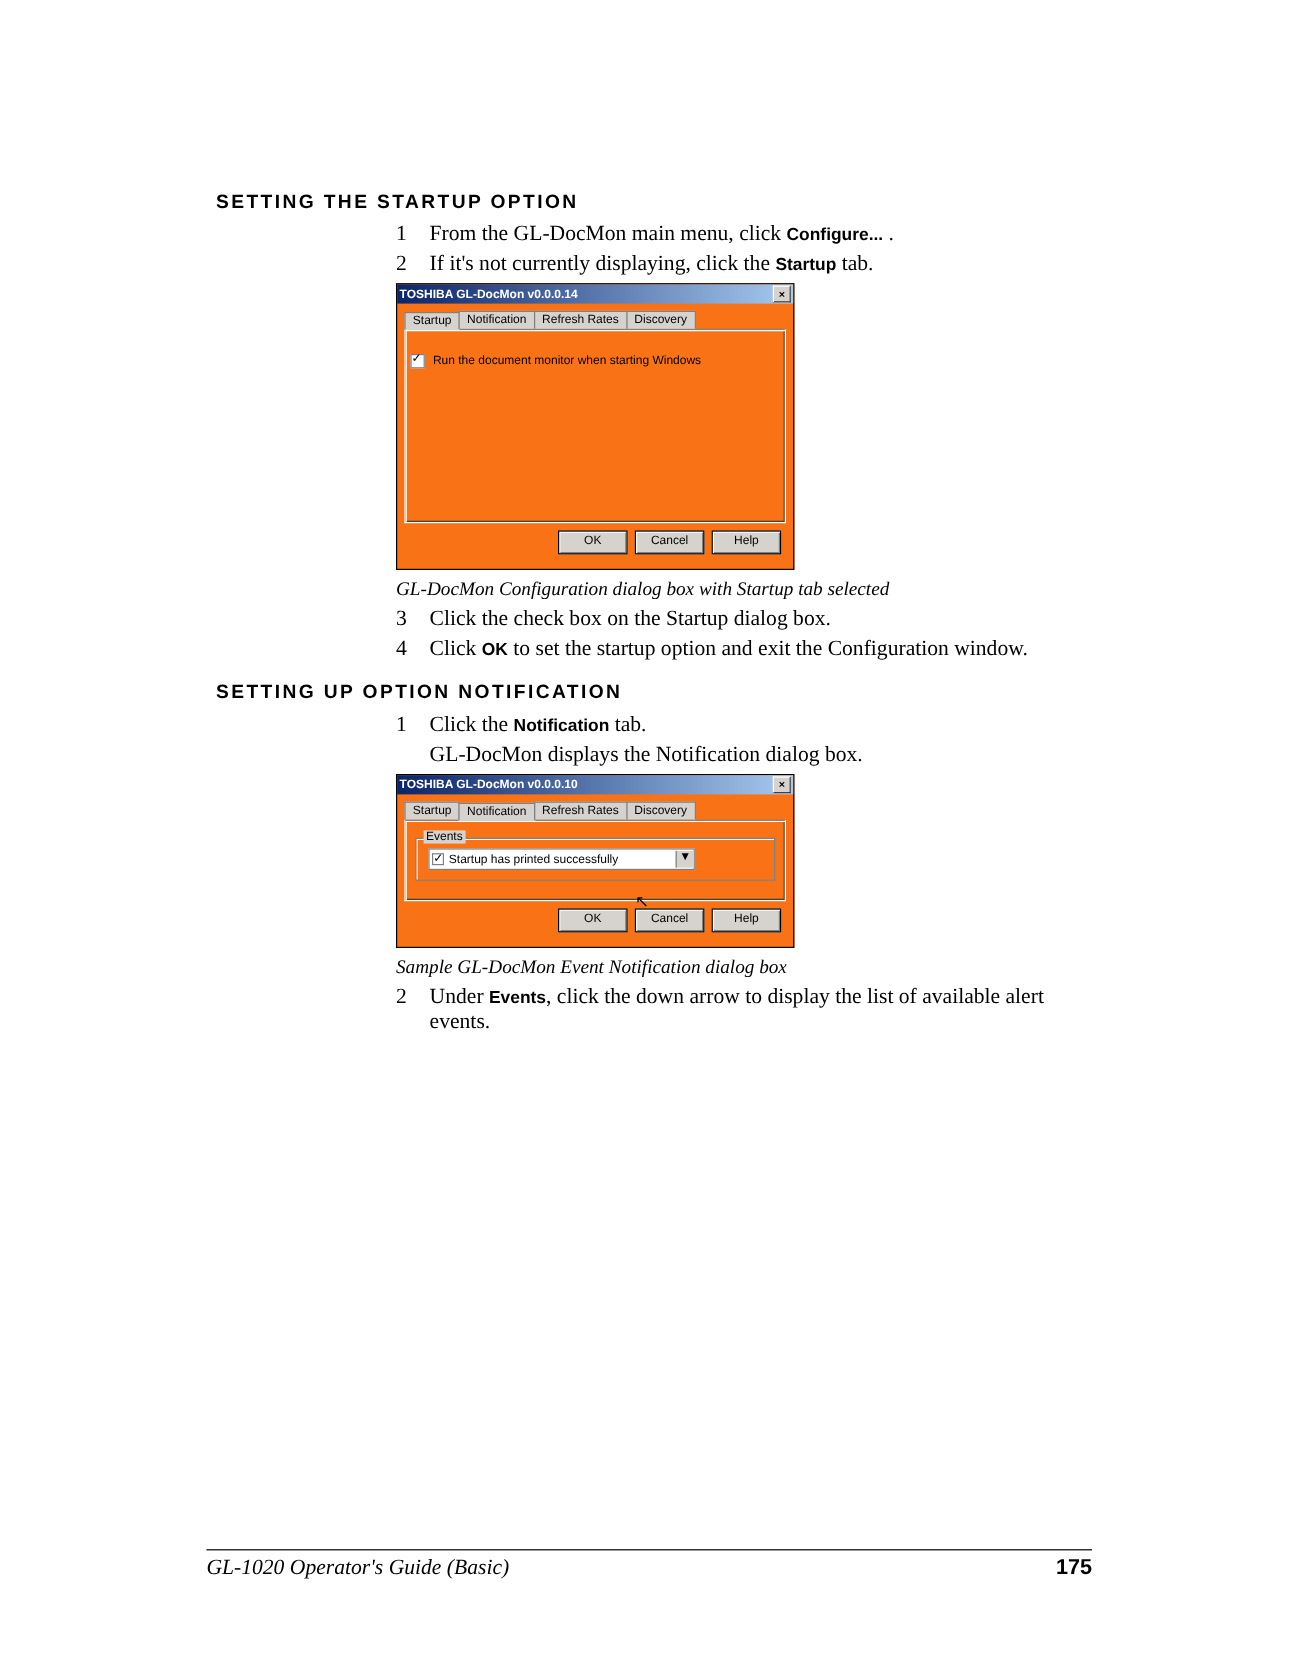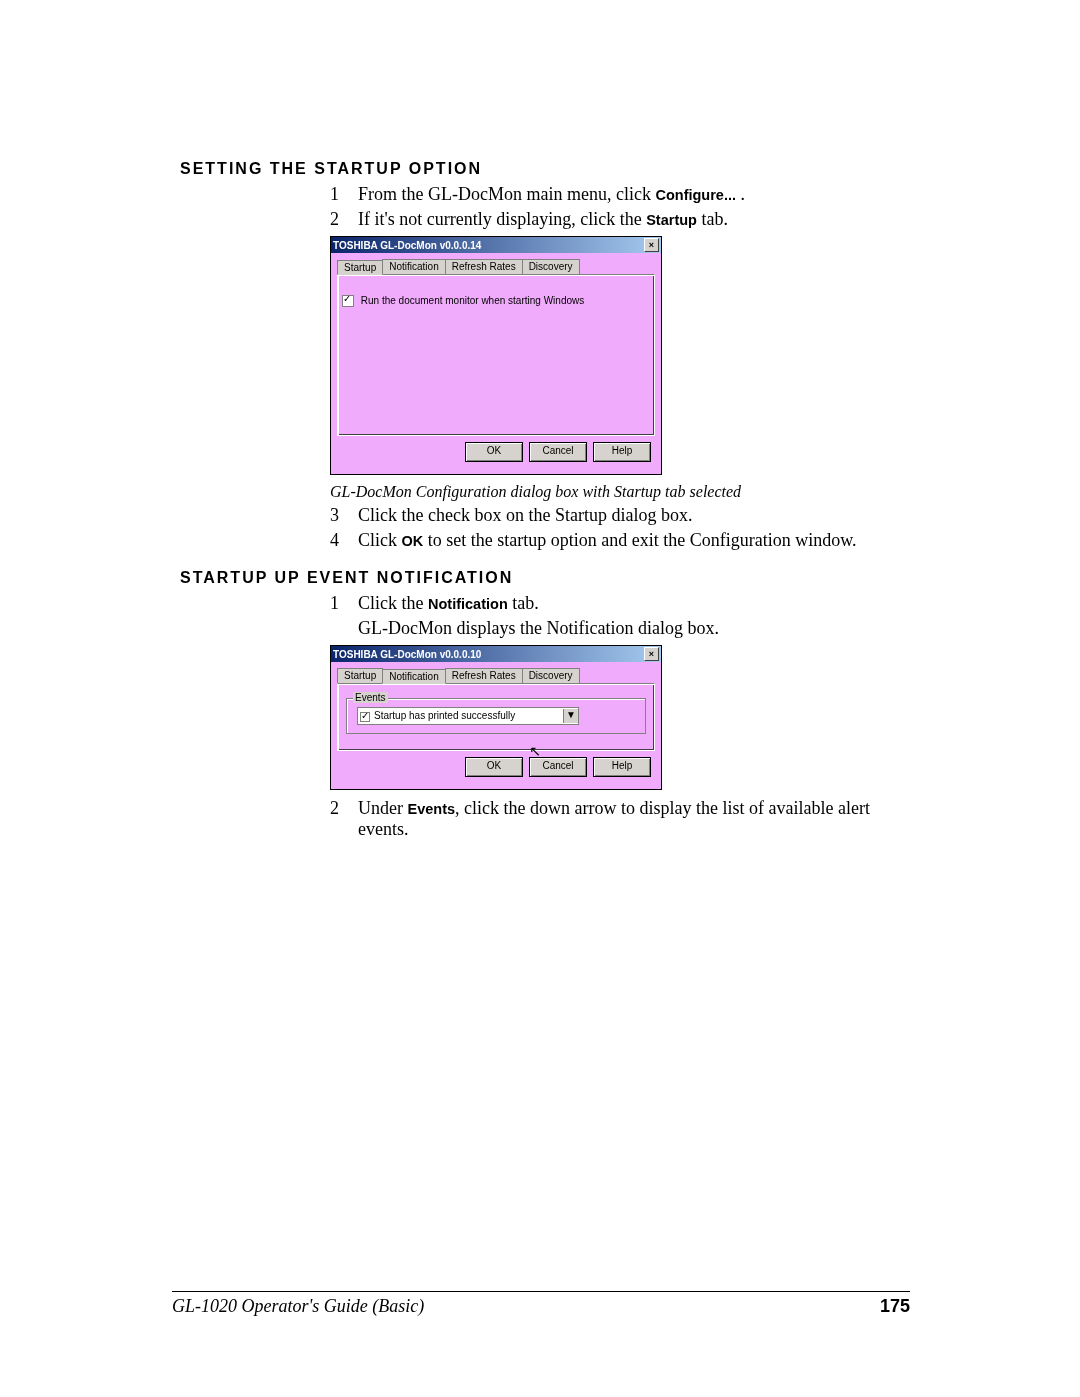--- a/index.html
+++ b/index.html
@@ -27,21 +27,21 @@
   .body-block { padding-left: 150px; }
   .num-row { display: flex; margin: 4px 0; font-size: 18px; }
   .num { width: 28px; flex-shrink: 0; }
   .txt { flex: 1; }
   .bold-sans { font-family: Arial, Helvetica, sans-serif; font-weight: bold; font-size: 14.5px; }
   .caption { font-style: italic; font-size: 16px; margin: 6px 0 4px 0; }
 
   
   .dialog {
     width: 330px;
-    background: #f0abfc;
+    background: #f97316;
     border: 1px solid #000;
     margin: 6px 0 8px 0;
     font-family: Tahoma, Arial, sans-serif;
     font-size: 10px;
   }
   .titlebar {
     background: linear-gradient(to right, #0a246a, #a6caf0);
     color: #fff;
     font-weight: bold;
     display: flex;
@@ -197,21 +197,21 @@
       <div class="txt">Click the check box on the Startup dialog box.</div>
     </div>
     <div class="num-row">
       <div class="num">4</div>
       <div class="txt">
         <span>Click </span><span class="bold-sans">OK</span><span> to set the startup option and exit the Configuration window.</span>
       </div>
     </div>
   </div>
 
-  <div class="section-head" style="margin-top:18px">STARTUP UP EVENT NOTIFICATION</div>
+  <div class="section-head" style="margin-top:18px">SETTING UP OPTION NOTIFICATION</div>
   <div class="body-block">
     <div class="num-row">
       <div class="num">1</div>
       <div class="txt">
         <span>Click the </span><span class="bold-sans">Notification</span><span> tab.</span>
       </div>
     </div>
     <div class="num-row">
       <div class="num"></div>
       <div class="txt">GL-DocMon displays the Notification dialog box.</div>
@@ -240,20 +240,21 @@
         </div>
         <div class="btnrow">
           <div class="winbtn">OK</div>
           <div class="winbtn">Cancel</div>
           <div class="winbtn">Help</div>
         </div>
       </div>
       <span class="cursor" style="right:120px;bottom:30px">↖</span>
     </div>
 
+    <div class="caption">Sample GL-DocMon Event Notification dialog box</div>
 
     <div class="num-row">
       <div class="num">2</div>
       <div class="txt">
         <span>Under </span><span class="bold-sans">Events</span><span>, click the down arrow to display the list of available alert events.</span>
       </div>
     </div>
   </div>
 
   <div class="footer">

